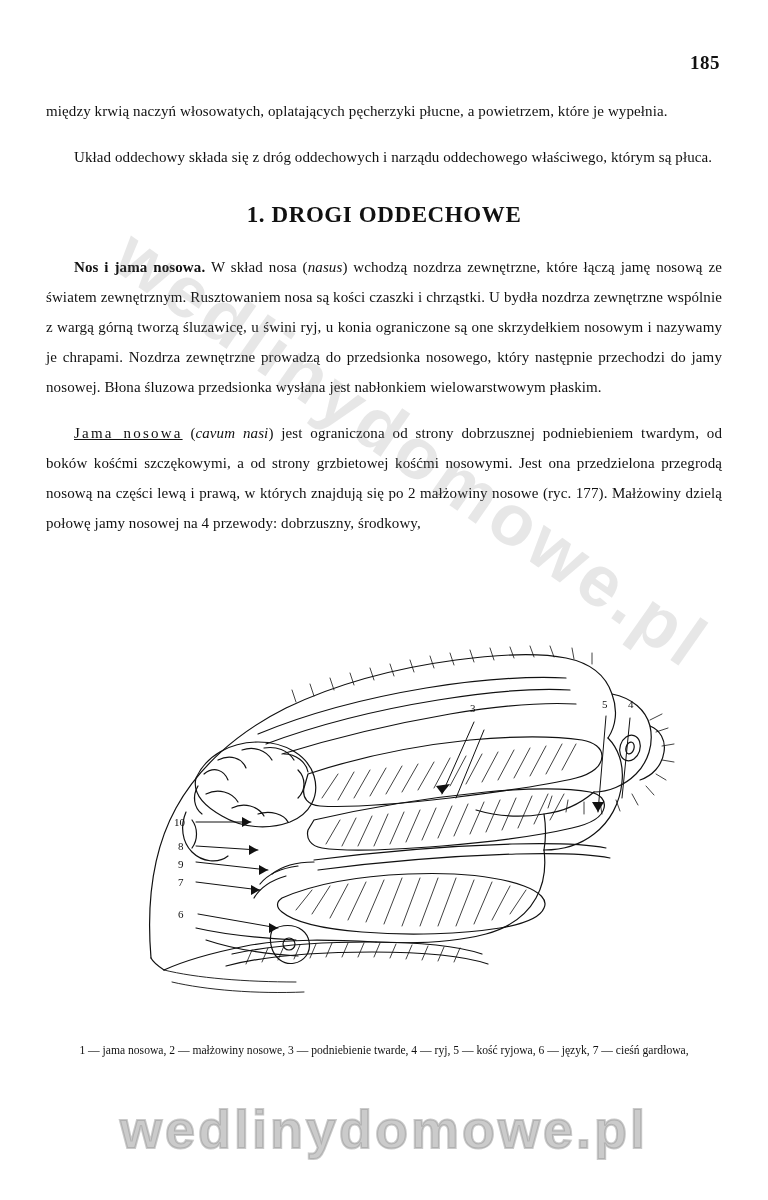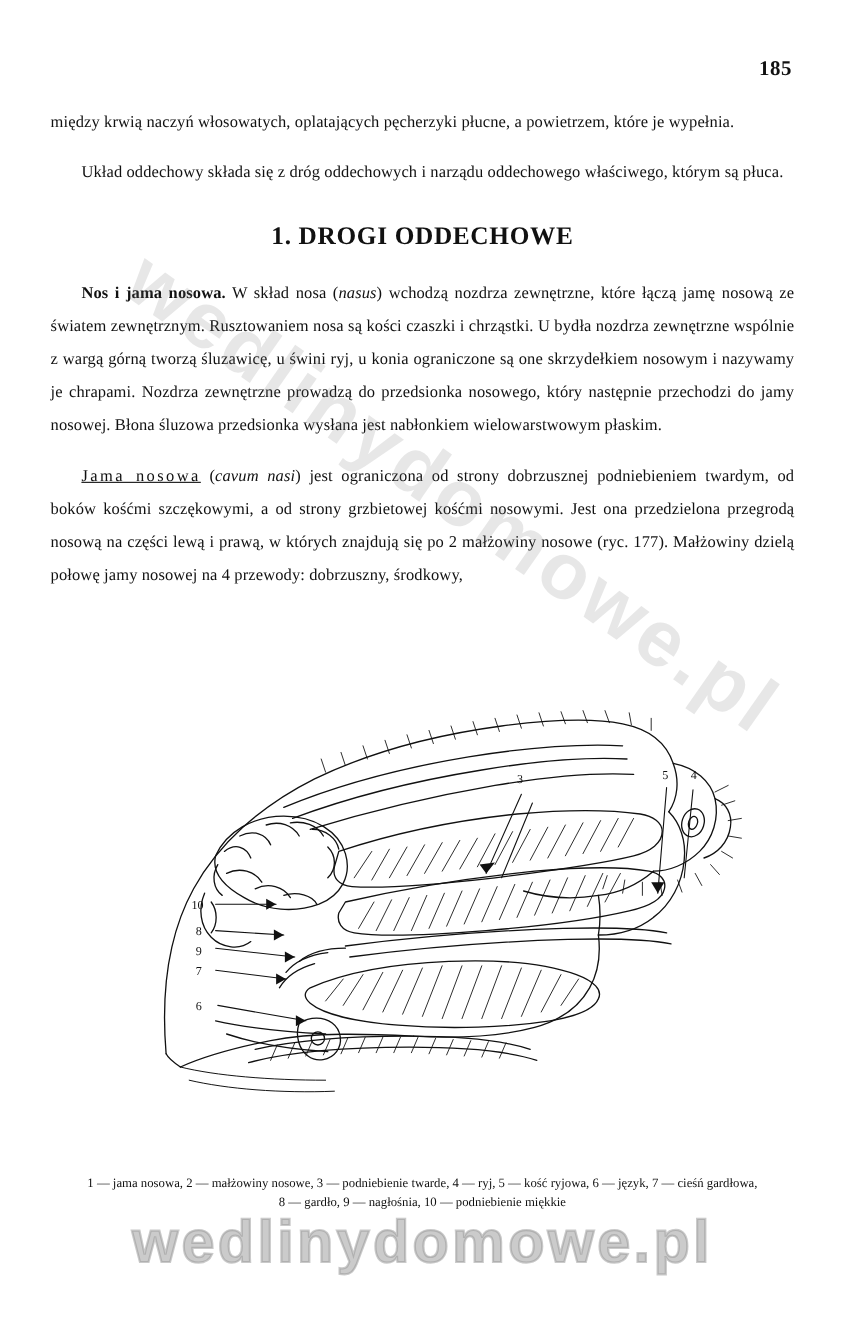--- a/index.html
+++ b/index.html
@@ -85,21 +85,20 @@
     font-size: 16px;
   }
   .fig-legend {
     position: absolute;
     left: 46px;
     top: 1042px;
     width: 676px;
     text-align: center;
     font-size: 11.6px;
     line-height: 17px;
-    margin-top: 25px;
   }
   .fig-legend .ln {
     display: block;
   }
   
   .wm-diag {
     position: absolute;
     left: 88px;
     top: 232px;
     width: 600px;
@@ -349,19 +348,18 @@
         <text x="132" y="270">9</text>
         <text x="132" y="288">7</text>
         <text x="132" y="320">6</text>
       </g>
     </svg>
   </div>
 
 
   <div class="fig-legend">
     <span class="ln">1 — jama nosowa, 2 — małżowiny nosowe, 3 — podniebienie twarde, 4 — ryj, 5 — kość ryjowa, 6 — język, 7 — cieśń gardłowa,</span>
-    <span class="ln">8 — gardło, 9 — nagłośnia, 10 — podniebienie miękkie</span>
   </div>
 
   <div class="wm-diag">wedlinydomowe.pl</div>
   <div class="wm-bottom">wedlinydomowe.pl</div>
 
 </div>
 
 </body></html>

